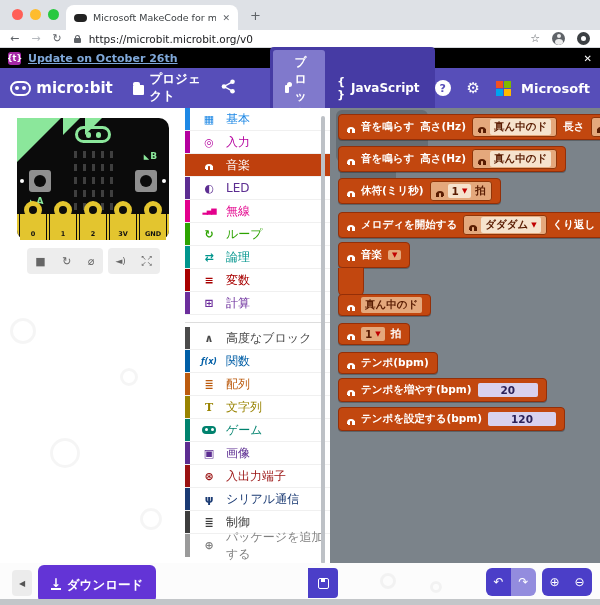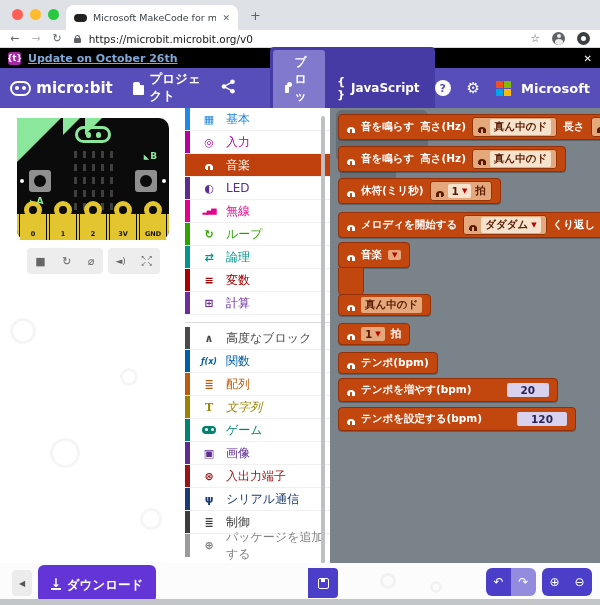--- a/index.html
+++ b/index.html
@@ -121,21 +121,21 @@
   .blk { position:absolute; background:#C2470F; border:1px solid #942F08; border-radius:4px; color:#fff;
     font-size:10.5px; font-weight:bold; display:inline-flex; align-items:center; gap:6px;
     padding:0 8px; height:26px; white-space:nowrap; box-shadow:0 1px 0 rgba(0,0,0,.25); }
   .blk.small { height:22px; }
   .shadowblk { background:#E4A87C; border:1px solid #8F3509; color:#5A1D03; border-radius:3px;
     display:inline-flex; align-items:center; gap:4px; padding:0 5px; height:20px; }
   .dd { background:#E4A87C; border-radius:2px; padding:1px 4px; color:#5A1D03;
     display:inline-flex; align-items:center; gap:3px; }
   .dd-light { background:#F6E3CD; }
   .caret { color:#C00000; font-size:7px; }
-  .numslot { background:#D8D2EE; color:#2B2259; border-radius:2px; padding:1px 14px;margin-left:29px; }
+  .numslot { background:#D8D2EE; color:#2B2259; border-radius:2px; padding:1px 23px; }
   .eventfoot { position:absolute; left:-1px; top:25px; width:26px; height:30px; background:#C2470F;
     border:1px solid #942F08; border-top:none; border-radius:0 0 8px 8px; }
 
   
   #bottombar { position:absolute; left:0; top:563px; width:600px; height:42px; background:#FCFCFC; }
   #collapse { position:absolute; left:12px; top:7px; width:20px; height:26px; background:#ECECEC;
     border-radius:4px; color:#555; font-size:8px; display:flex; align-items:center; justify-content:center; }
   #download { position:absolute; left:38px; top:2px; width:118px; height:38px; background:#6334D6;
     border-radius:6px; color:#fff; font-size:12.5px; font-weight:bold; display:flex; align-items:center;
     justify-content:center; gap:6px; padding:0 10px; text-align:center; }
@@ -358,21 +358,21 @@
       <span class="clabel" style="color: rgb(0, 94, 166);">関数</span>
     </div>
     <div class="cat">
       <span class="bar" style="background: rgb(188, 91, 14);"></span>
       <span class="cicon" style="color: rgb(188, 91, 14);">≣</span>
       <span class="clabel" style="color: rgb(188, 91, 14);">配列</span>
     </div>
     <div class="cat">
       <span class="bar" style="background: rgb(152, 131, 0);"></span>
       <span class="cicon serifT" style="color: rgb(152, 131, 0);">T</span>
-      <span class="clabel" style="color: rgb(152, 131, 0); font-style: italic;">文字列</span>
+      <span class="clabel" style="color: rgb(152, 131, 0);">文字列</span>
     </div>
     <div class="cat">
       <span class="bar" style="background: rgb(0, 130, 110);"></span>
       <span class="cicon"><span class="gamepad" style="background: rgb(0, 130, 110);"></span></span>
       <span class="clabel" style="color: rgb(0, 130, 110);">ゲーム</span>
     </div>
     <div class="cat">
       <span class="bar" style="background: rgb(92, 45, 145);"></span>
       <span class="cicon" style="color: rgb(92, 45, 145);">▣</span>
       <span class="clabel" style="color: rgb(92, 45, 145);">画像</span>

